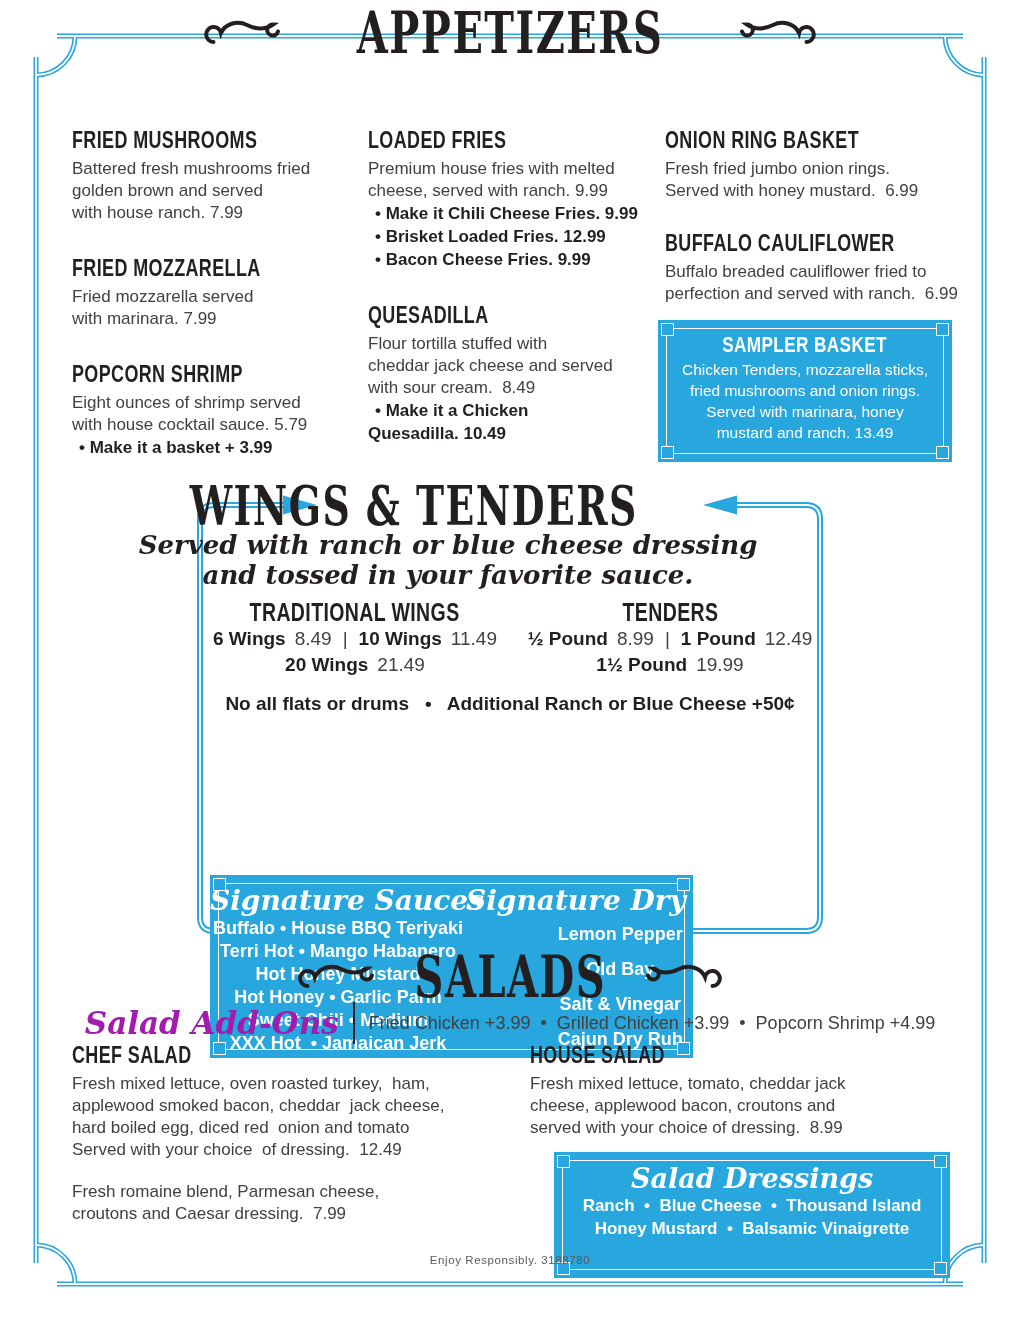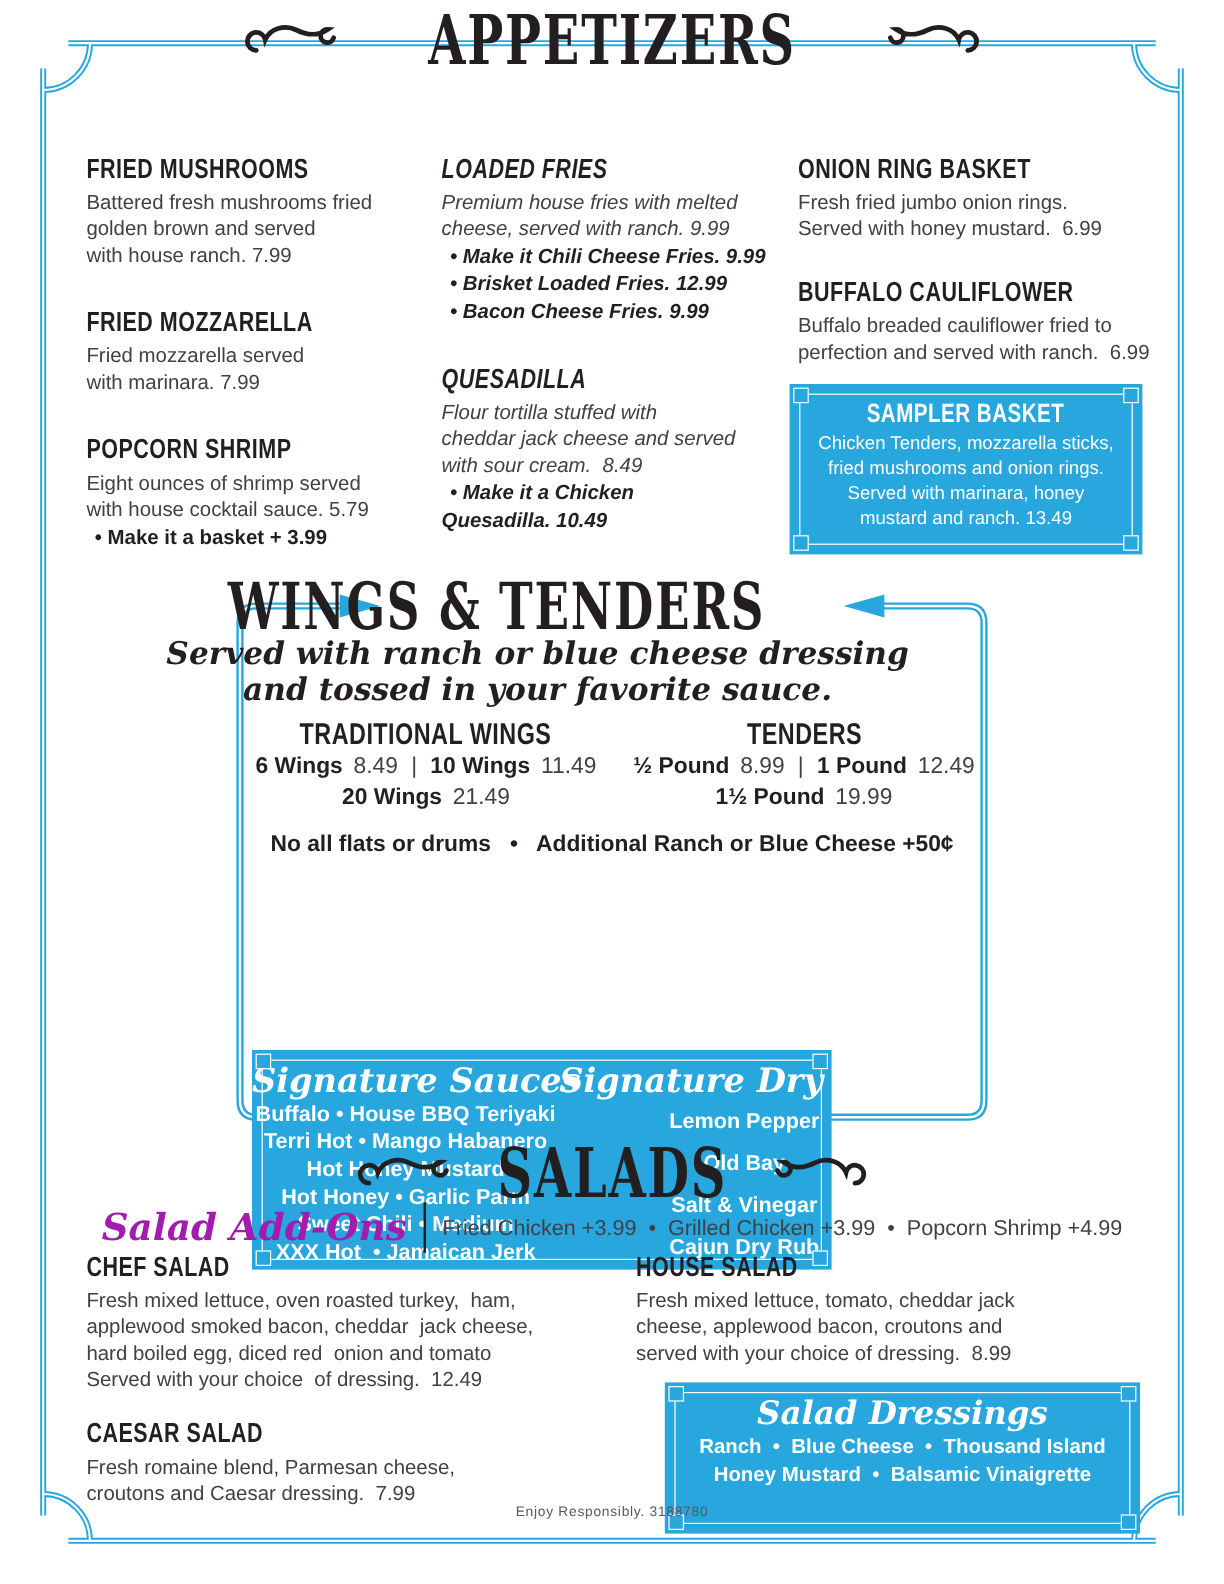--- a/index.html
+++ b/index.html
@@ -86,21 +86,21 @@
     <div class="dline">with marinara. 7.99</div>
   </div>
   <div class="item">
     <div class="item-title"><span class="cond">POPCORN SHRIMP</span></div>
     <div class="dline">Eight ounces of shrimp served</div>
     <div class="dline">with house cocktail sauce. 5.79</div>
     <div class="blt">• Make it a basket + 3.99</div>
   </div>
 </div>
 
-<div class="abs" style="left:368px;top:127px;width:270px;font-style:italic;">
+<div class="abs" style="left:368px;top:127px;width:270px;">
   <div class="item">
     <div class="item-title"><span class="cond">LOADED FRIES</span></div>
     <div class="dline">Premium house fries with melted</div>
     <div class="dline">cheese, served with ranch. 9.99</div>
     <div class="blt">• Make it Chili Cheese Fries. 9.99</div>
     <div class="blt">• Brisket Loaded Fries. 12.99</div>
     <div class="blt">• Bacon Cheese Fries. 9.99</div>
   </div>
   <div class="item">
     <div class="item-title"><span class="cond">QUESADILLA</span></div>
@@ -232,21 +232,20 @@
 
 <div class="abs" style="left:72px;top:1042px;width:430px;">
   <div class="item" style="margin-bottom:20px;">
     <div class="item-title"><span class="cond">CHEF SALAD</span></div>
     <div class="dline">Fresh mixed lettuce, oven roasted turkey,  ham,</div>
     <div class="dline">applewood smoked bacon, cheddar  jack cheese,</div>
     <div class="dline">hard boiled egg, diced red  onion and tomato</div>
     <div class="dline">Served with your choice  of dressing.  12.49</div>
   </div>
   <div class="item">
-    <div class="item-title"><span class="cond">CAESAR SALAD</span></div>
     <div class="dline">Fresh romaine blend, Parmesan cheese,</div>
     <div class="dline">croutons and Caesar dressing.  7.99</div>
   </div>
 </div>
 
 <div class="abs" style="left:530px;top:1042px;width:400px;">
   <div class="item" style="margin-bottom:13px;">
     <div class="item-title"><span class="cond">HOUSE SALAD</span></div>
     <div class="dline">Fresh mixed lettuce, tomato, cheddar jack</div>
     <div class="dline">cheese, applewood bacon, croutons and</div>

